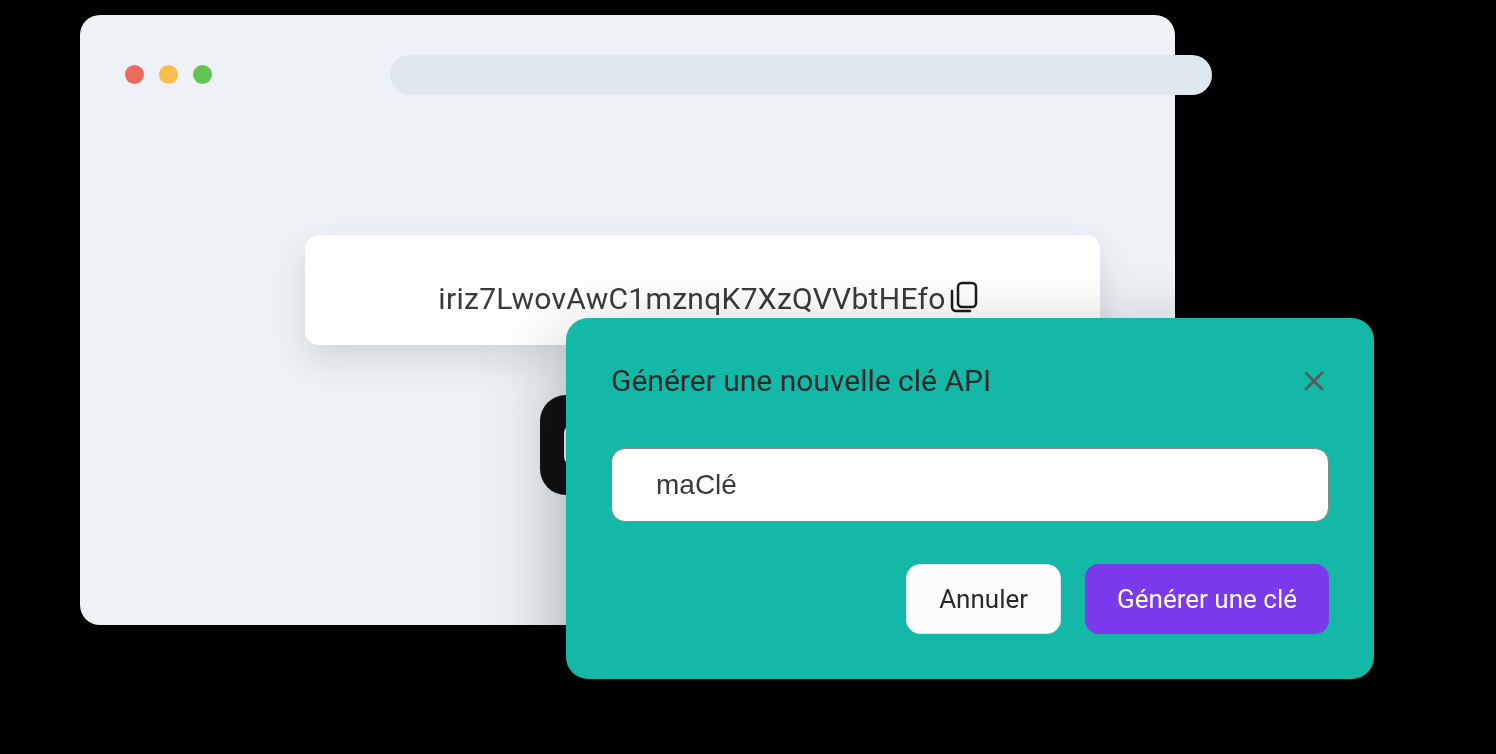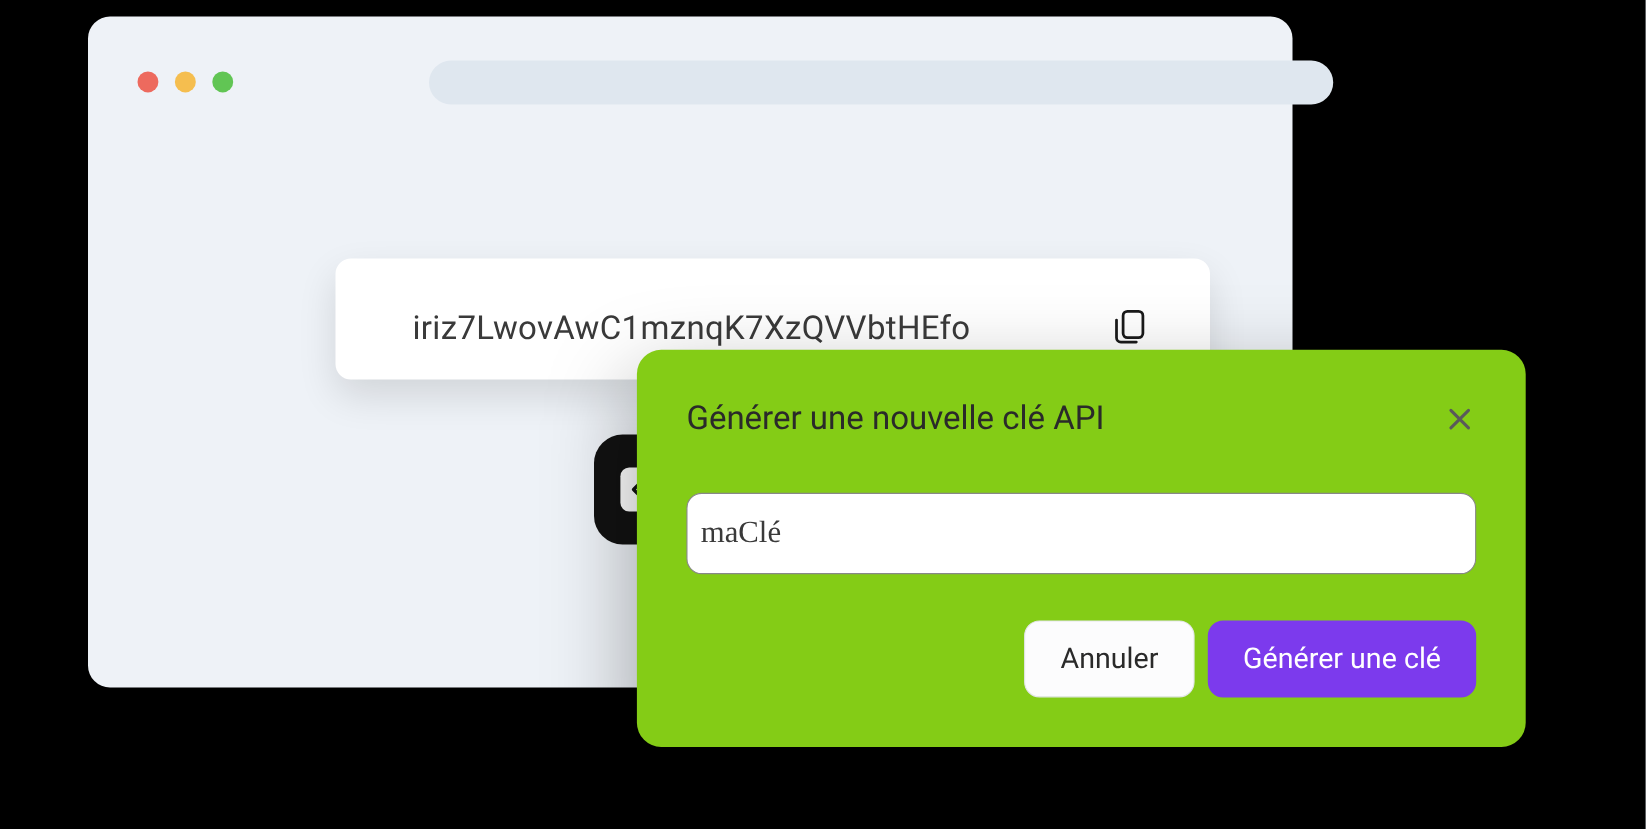--- a/index.html
+++ b/index.html
@@ -44,21 +44,21 @@
     position: absolute;
     left: 305px;
     top: 235px;
     width: 795px;
     height: 110px;
     background: #fff;
     border-radius: 14px;
     box-shadow: 0 15px 35px rgba(0,0,0,0.12);
     display: flex;
     align-items: center;
-    justify-content: space-between;
+    justify-content: center;
     padding: 16px 55px 0 70px;
   }
   .api-key-text {
     font-size: 30px;
     color: #3a3a3a;
     font-weight: 450;
     letter-spacing: 0.3px;
   }
   .copy-icon-wrap {
     width: 36px;
@@ -88,24 +88,24 @@
     display: flex;
     align-items: center;
     justify-content: center;
     font-size: 22px;
     font-weight: 700;
     color: #121212;
     font-family: monospace;
   }
   .dialog {
     position: absolute;
-    left: 579px;
+    left: 566px;
     top: 318px;
     width: 808px;
-    background: #84cc16;
+    background: #14b8a6;
     border-radius: 22px;
     box-shadow: 0 30px 80px rgba(0,0,0,0.35);
     padding: 45px 45px 45px 45px;
   }
   .dialog-header {
     display: flex;
     justify-content: space-between;
     align-items: center;
     margin-bottom: 50px;
   }
@@ -123,29 +123,29 @@
     align-items:center;
     justify-content:center;
   }
   .dialog-input {
     width: 100%;
     height: 74px;
     border: 1.5px solid #888;
     border-radius: 14px;
     font-size: 28px;
     color: #3a3a3a;
-    padding: 0 12px;
+    padding: 0 44px;
     outline: none;
-    font-family: Liberation Serif, serif;
+    font-family: Liberation Sans, sans-serif;
     background:#fff;
   }
   .dialog-actions {
     display: flex;
     justify-content: flex-end;
-    gap: 12px;
+    gap: 24px;
     margin-top: 42px;
   }
   .btn {
     height: 70px;
     border-radius: 14px;
     font-size: 26px;
     padding: 0 32px;
     cursor: pointer;
     border: none;
     font-family: inherit;

